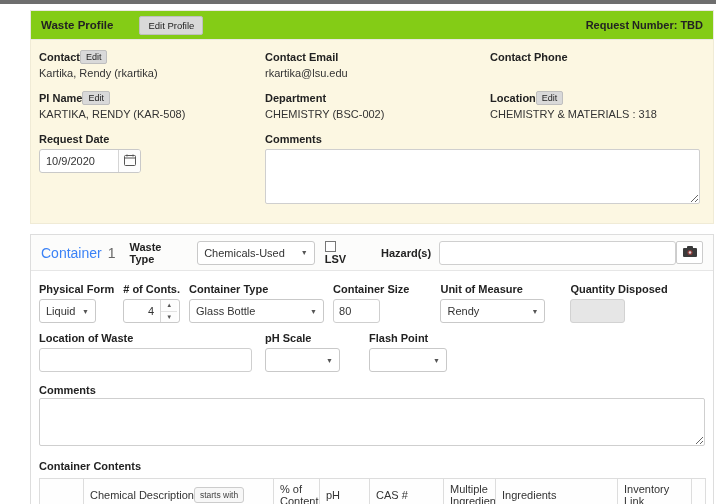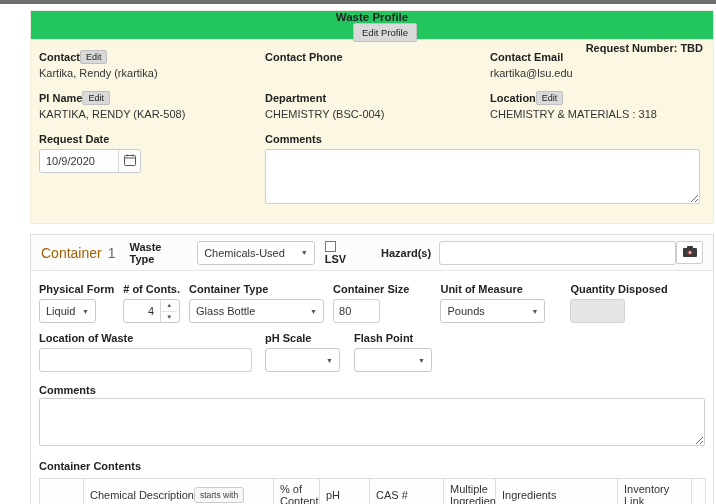--- a/index.html
+++ b/index.html
@@ -16,25 +16,24 @@
     width: 716px; height: 4px;
     background: #6e6e6e;
   }
   .page {
     position: absolute; left: 30px; top: 10px; width: 684px;
   }
 
   
   .header-bar {
     height: 30px;
-    background: #22c55e;
+    background: #84cc16;
     border: 1px solid #eae8df;
     display: flex; align-items: center;
     padding: 0 10px;
-    flex-direction: column;
   }
   .header-bar .title { font-weight: bold; font-size: 11.5px; color: #222; }
   .btn-gray {
     background: #d9d9d9;
     border: 1px solid #bfbfbf;
     border-radius: 2px;
     font-family: "Liberation Sans", sans-serif;
     font-size: 9px; color: #222;
     padding: 2px 6px;
     cursor: pointer;
@@ -90,21 +89,21 @@
     background: #fff;
     height: 300px;
   }
   .container-header {
     height: 36px;
     background: #fcfcfb;
     border-bottom: 1px solid #e6e6e6;
     display: flex; align-items: center;
     padding: 0 10px;
   }
-  .container-title { font-size: 14px; color: #a16207; }
+  .container-title { font-size: 14px; color: #3b82f6; }
   .container-number { font-size: 14px; color: #666; margin-left: 6px; }
   .lbl-inline { font-weight: bold; color: #222; }
   .ml { margin-left: 14px; }
 
   .select {
     display: inline-flex; align-items: center; justify-content: space-between;
     border: 1px solid #c9c9c9; border-radius: 3px;
     background: #fff; height: 24px; padding: 0 6px;
     cursor: pointer; color: #333;
   }
@@ -196,45 +195,45 @@
     <div class="field">
       <div class="field-label-row">
         <span class="field-label">Contact</span>
         <button class="btn-gray edit-btn">Edit</button>
       </div>
       <div class="field-value">Kartika, Rendy (rkartika)</div>
     </div>
 
     <div class="field">
       <div class="field-label-row">
+        <span class="field-label">Contact Email</span>
+      </div>
+      <div class="field-value">rkartika@lsu.edu</div>
+    </div>
+
+    <div class="field">
+      <div class="field-label-row">
         <span class="field-label">Contact Phone</span>
       </div>
       <div class="field-value"></div>
-    </div>
-
-    <div class="field">
-      <div class="field-label-row">
-        <span class="field-label">Contact Email</span>
-      </div>
-      <div class="field-value">rkartika@lsu.edu</div>
     </div>
 
     <div class="field">
       <div class="field-label-row">
         <span class="field-label">PI Name</span>
         <button class="btn-gray edit-btn">Edit</button>
       </div>
       <div class="field-value">KARTIKA, RENDY (KAR-508)</div>
     </div>
 
     <div class="field">
       <div class="field-label-row">
         <span class="field-label">Department</span>
       </div>
-      <div class="field-value">CHEMISTRY (BSC-004)</div>
+      <div class="field-value">CHEMISTRY (BSC-002)</div>
     </div>
 
     <div class="field">
       <div class="field-label-row">
         <span class="field-label">Location</span>
         <button class="btn-gray edit-btn">Edit</button>
       </div>
       <div class="field-value">CHEMISTRY &amp; MATERIALS : 318</div>
     </div>
 
@@ -323,21 +322,21 @@
         </div>
 
         <div class="form-field">
           <span class="field-label">Container Size</span>
           <input class="text-input" style="width: 47px;" value="80">
         </div>
 
         <div class="form-field" style="margin-left:22px;">
           <span class="field-label">Unit of Measure</span>
           <div class="select" style="width:105px;">
-            <span>Pounds</span>
+            <span>Rendy</span>
             <span class="caret">▼</span>
           </div>
         </div>
 
         <div class="form-field" style="margin-left:16px;">
           <span class="field-label">Quantity Disposed</span>
           <input class="text-input disabled-input" style="width: 55px;" disabled="">
         </div>
       </div>
 
@@ -346,21 +345,21 @@
           <span class="field-label">Location of Waste</span>
           <input class="text-input" style="width: 213px;">
         </div>
         <div class="form-field" style="margin-left:4px;">
           <span class="field-label">pH Scale</span>
           <div class="select" style="width:75px;">
             <span></span>
             <span class="caret">▼</span>
           </div>
         </div>
-        <div class="form-field" style="margin-left:5px;">
+        <div class="form-field" style="margin-left:20px;">
           <span class="field-label">Flash Point</span>
           <div class="select" style="width:78px;">
             <span></span>
             <span class="caret">▼</span>
           </div>
         </div>
       </div>
 
       <div class="section-label">Comments</div>
       <textarea class="comments-area" style=""></textarea>

